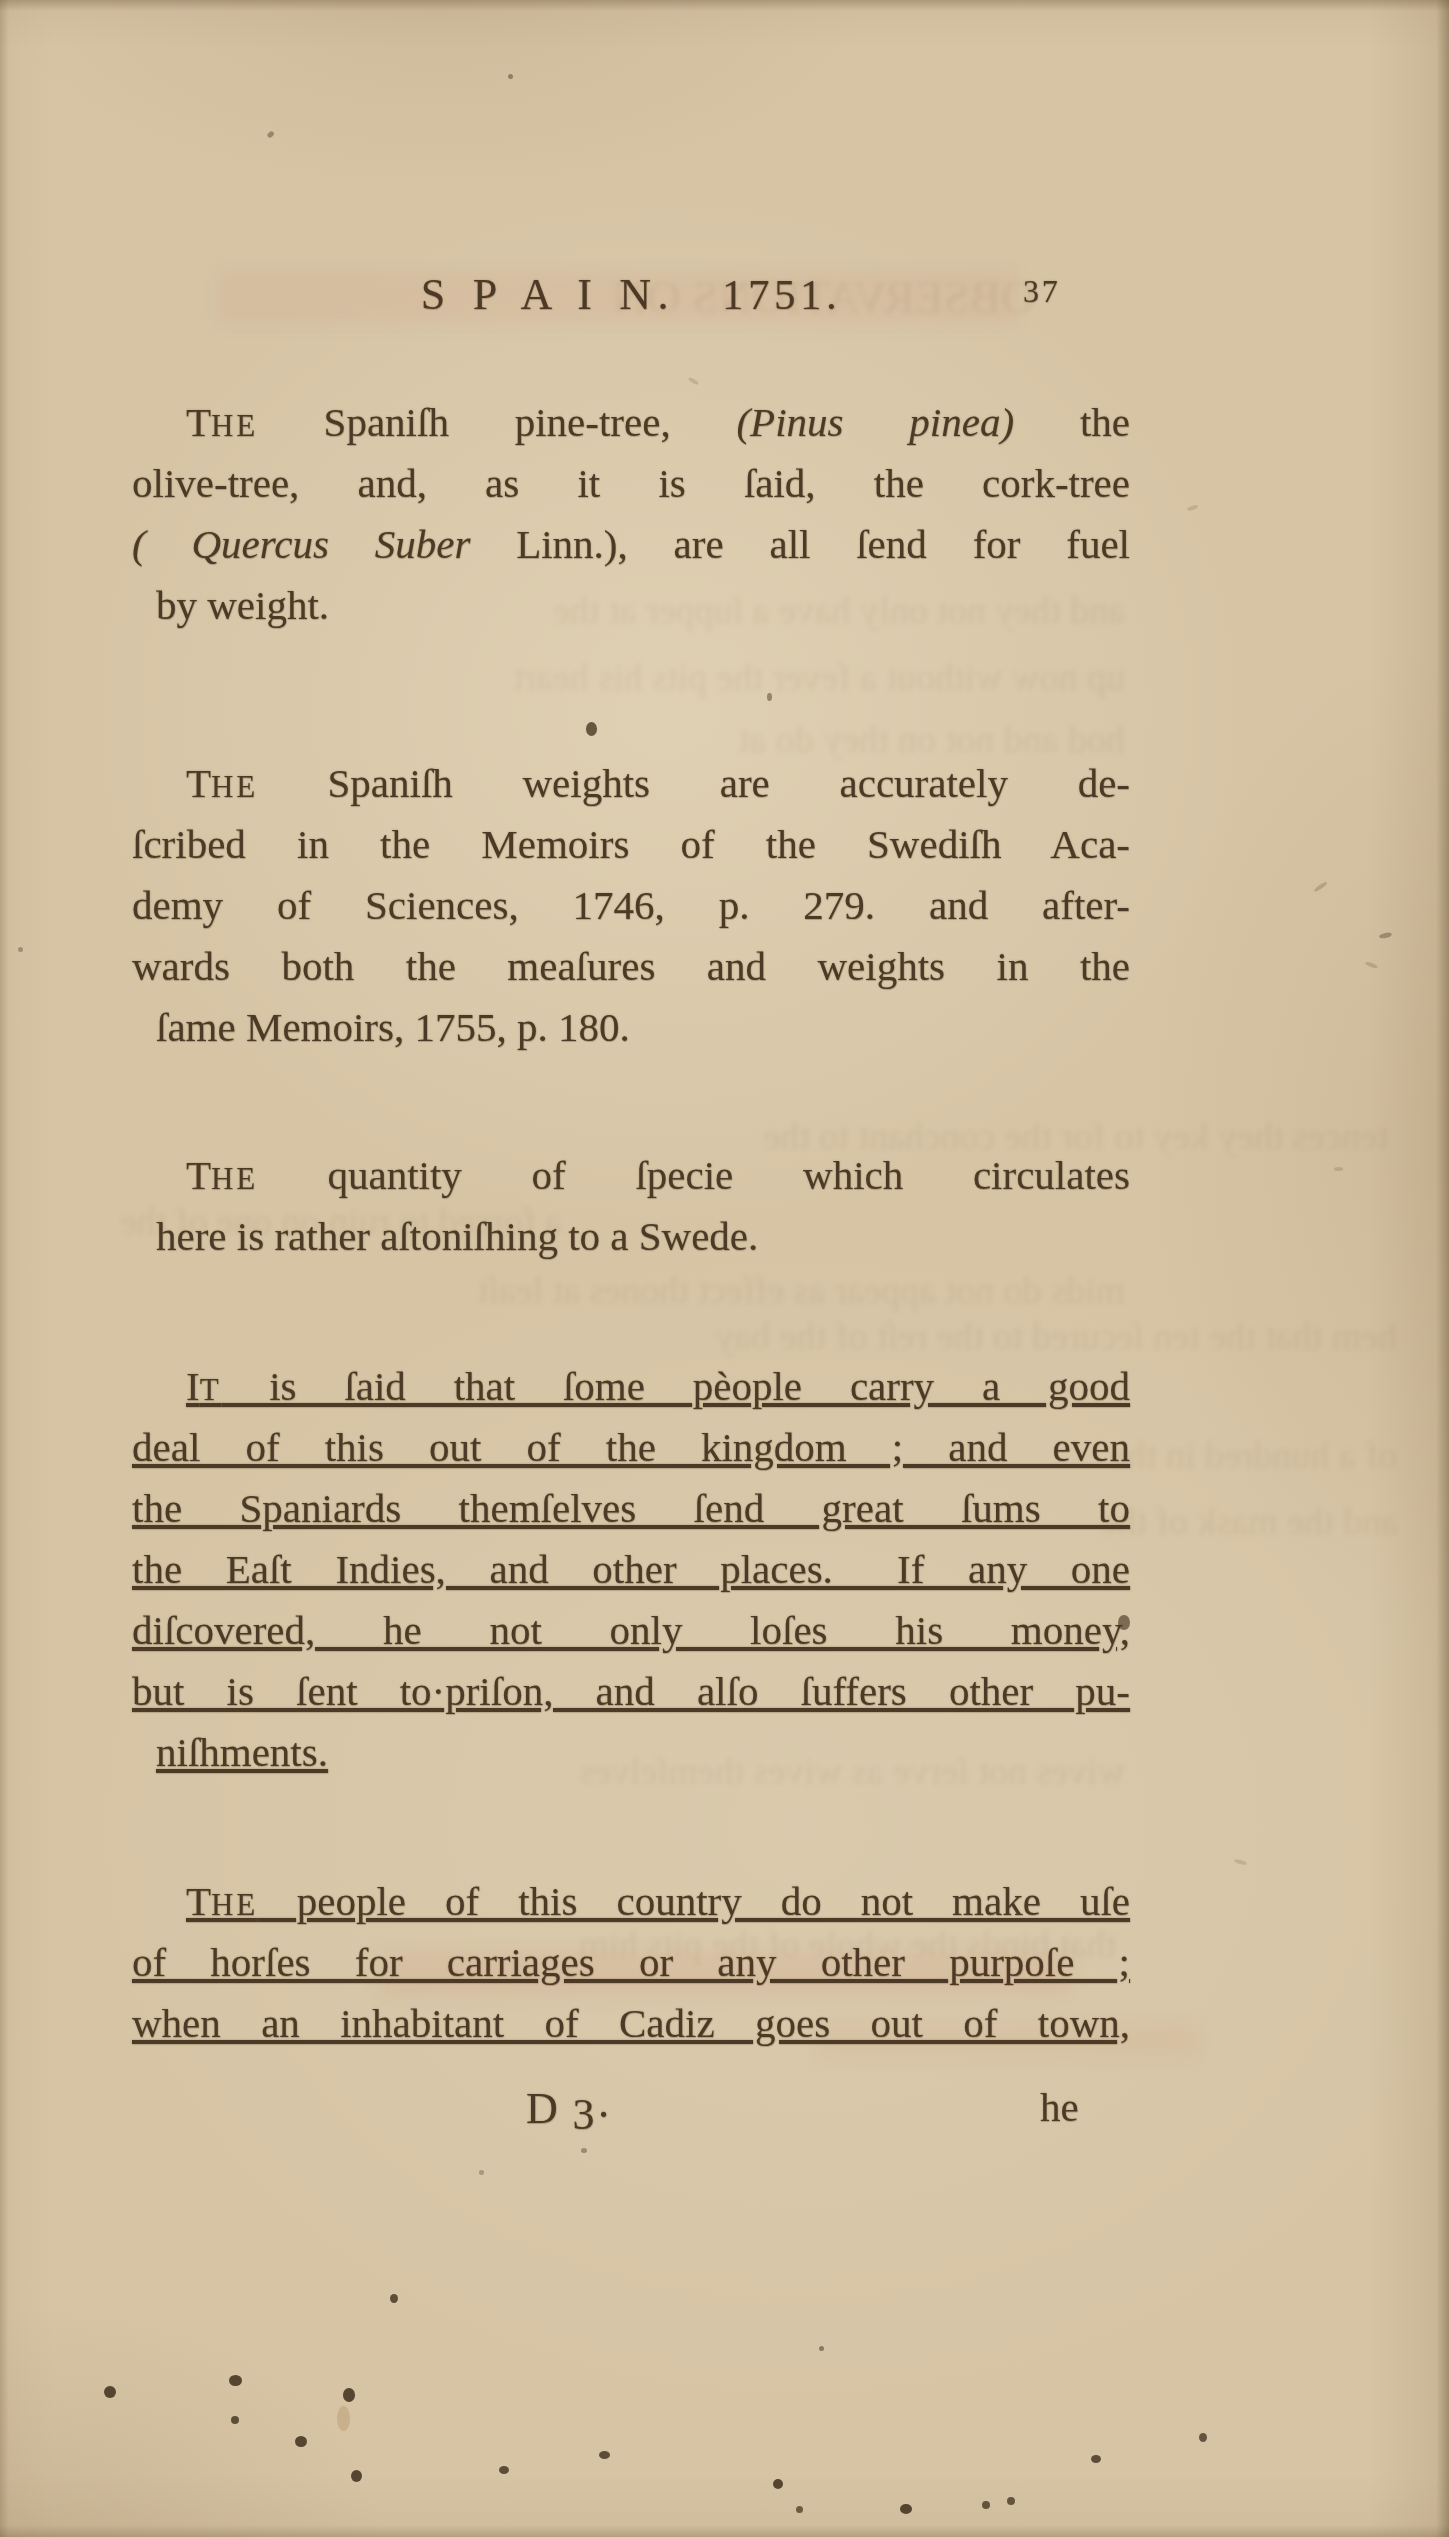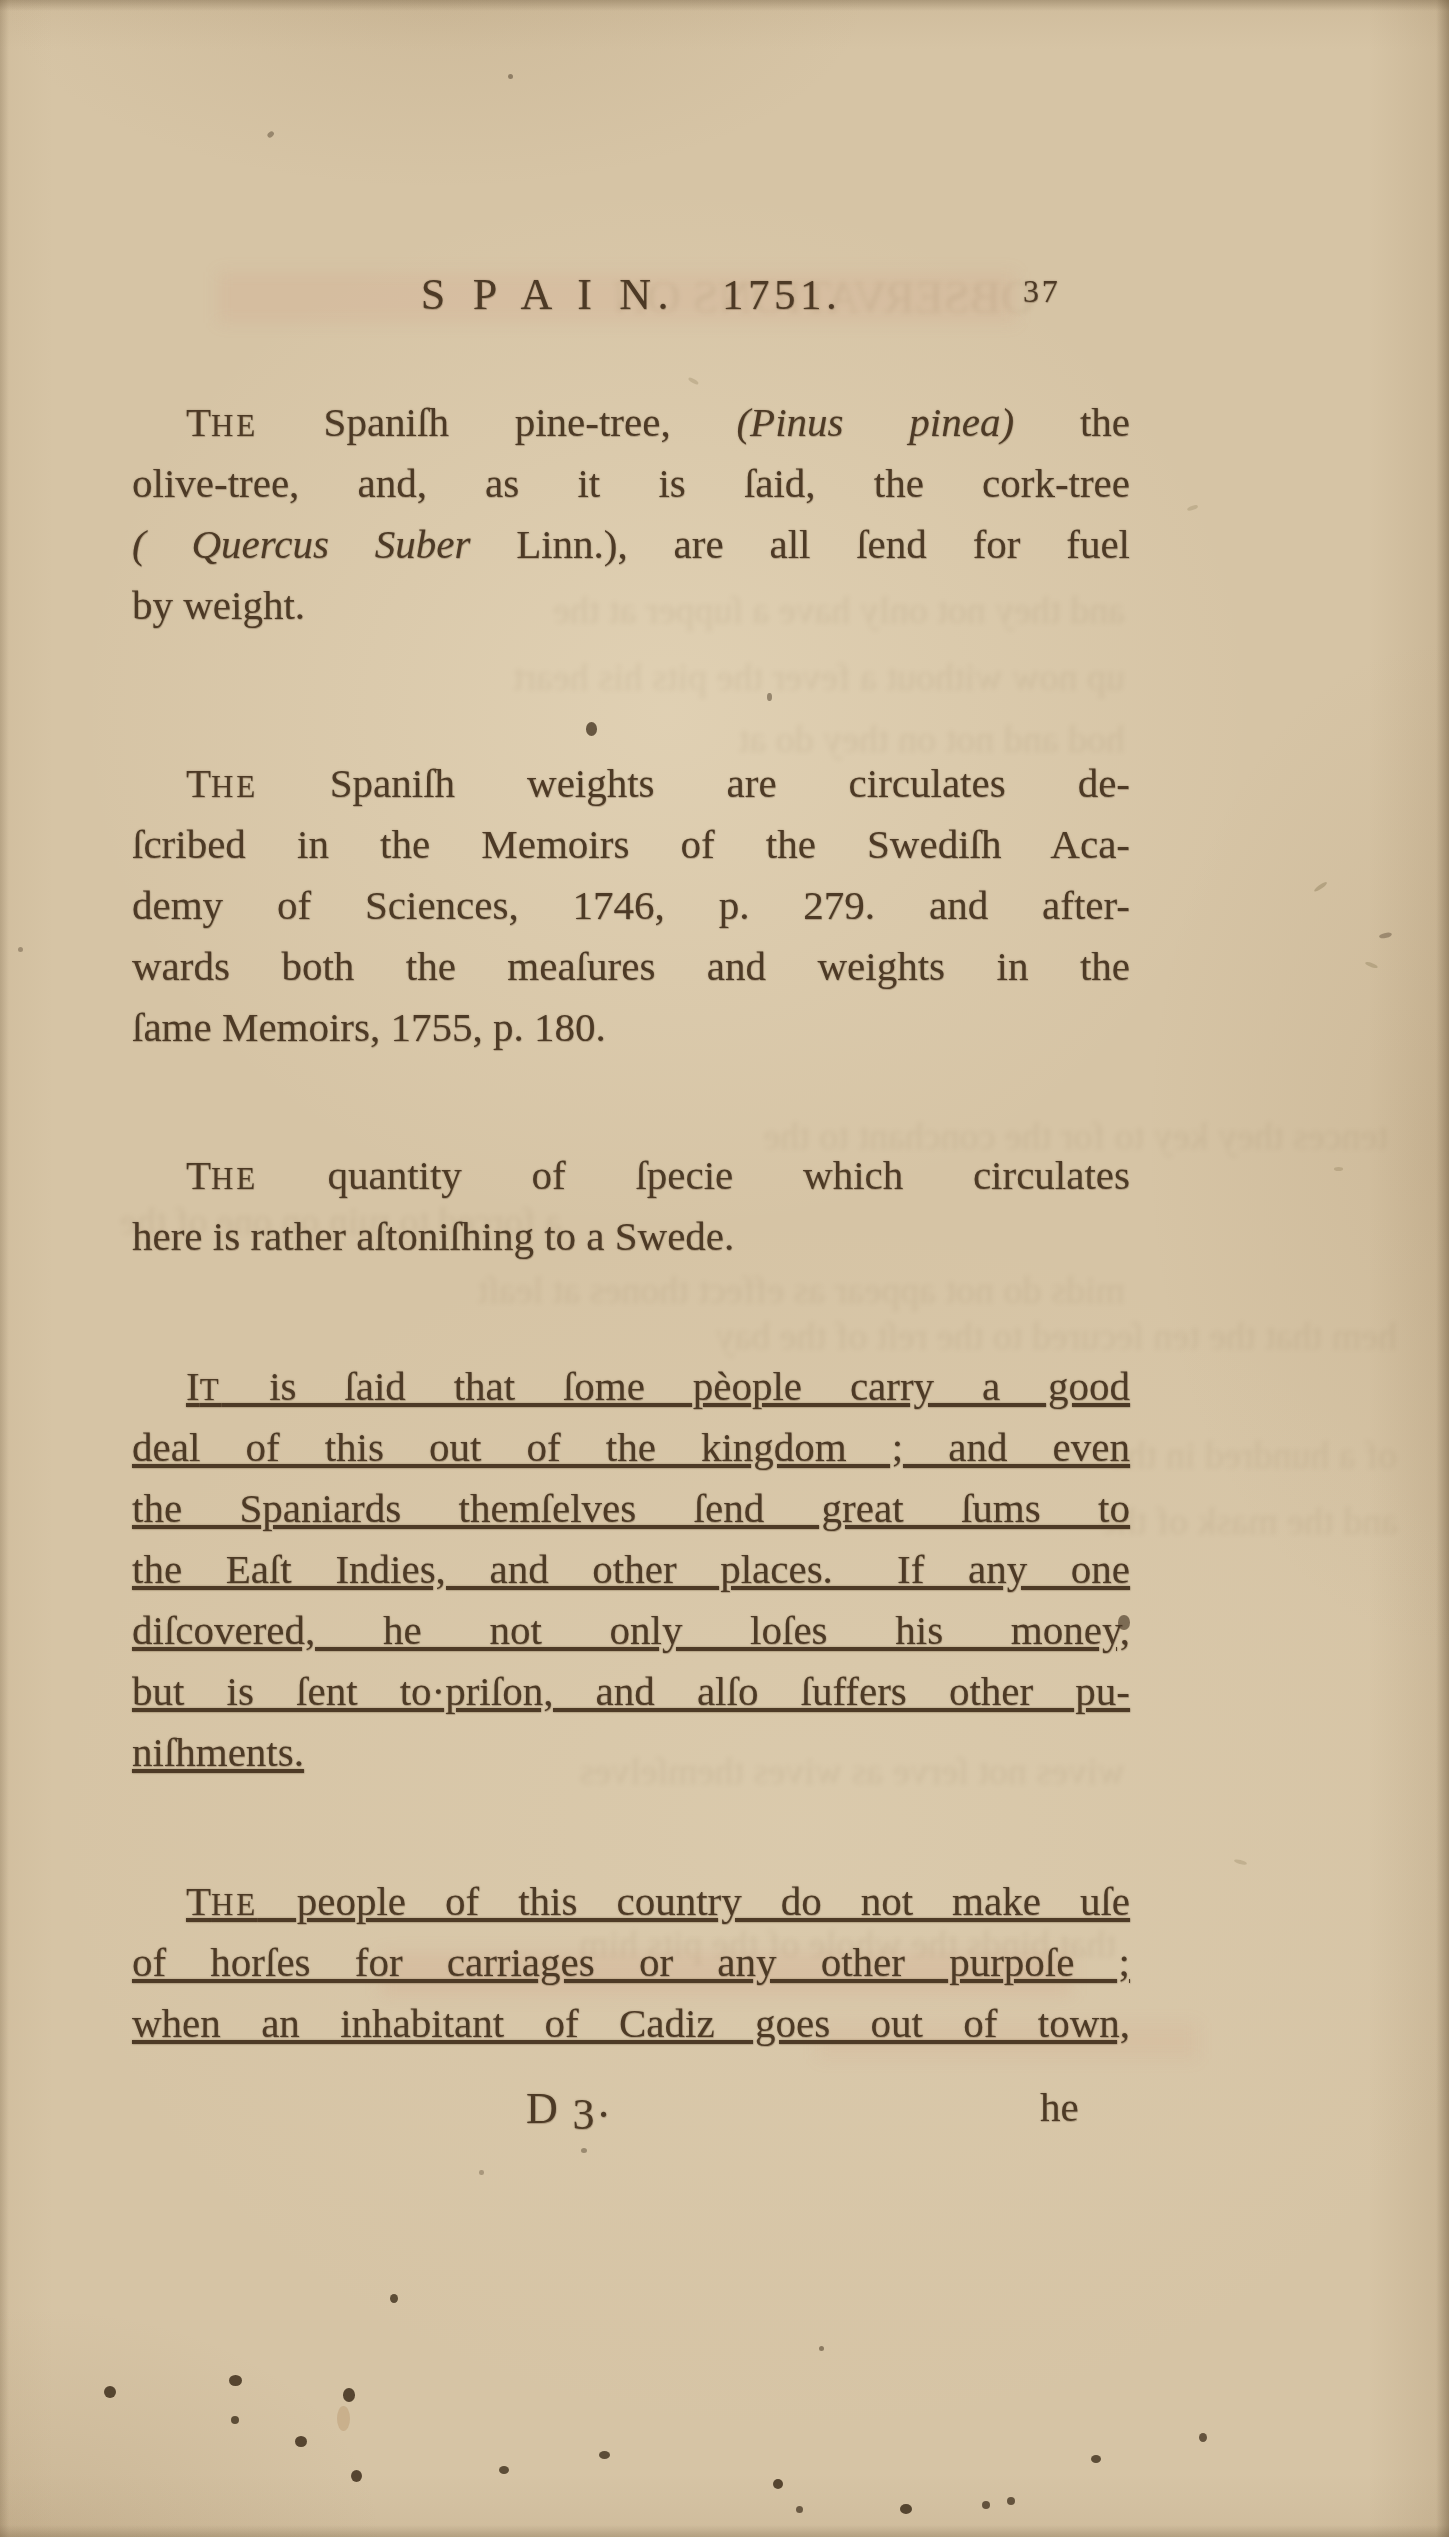--- a/index.html
+++ b/index.html
@@ -37,21 +37,21 @@
 
   .header-row { position:absolute; left:132px; top:269px; width:998px;
     text-align:center; font-size:44px; letter-spacing:6.4px; word-spacing:3.6px; white-space:nowrap; }
   .header-year { margin-left:47px; letter-spacing:4.5px; font-size:43px; }
   .page-number { position:absolute; left:1023px; top:273px; font-size:32px; letter-spacing:2.7px; }
 
   .text-block { position:absolute; left:132px; top:0; width:998px; }
   .para { position:absolute; left:0; width:100%; }
   .line { font-size:41px; line-height:46px; height:61px;
     text-align:justify; text-align-last:justify; white-space:normal; }
-  .line.last  { text-align-last:left; }
+  .line.last  { text-align-last:left;margin-left:24px; }
   .line.first { text-indent:54px; }
   .sc { font-size:31px; letter-spacing:2.7px; }
   .i  { font-style:italic; }
 
   .sig-row { position:absolute; left:132px; top:2083px; width:998px; height:64px; font-size:42px; }
   .sig-mark { position:absolute; left:394px; font-size:44px; letter-spacing:1.8px; }
   .sig-mark .low { position:relative; top:6.4px; }
   .catchword { position:absolute; left:908px; font-size:41px; }
 
   .ghost { position:absolute; white-space:nowrap; overflow:hidden;
@@ -89,21 +89,21 @@
   <div class="page-number ink">37</div>
 
   <div class="text-block ink" id="text-block">
       <div class="para" style="top: 399px;">
         <div class="line first"><span>T</span><span class="sc">HE</span><span> Spaniſh pine-tree, </span><span class="i">(Pinus pinea)</span><span> the</span></div>
         <div class="line"><span>olive-tree, and, as it is ſaid, the cork-tree</span></div>
         <div class="line"><span class="i">( Quercus Suber</span><span> Linn.), are all ſend for fuel</span></div>
         <div class="line last"><span>by weight.</span></div>
       </div>
       <div class="para" style="top: 760px;">
-        <div class="line first"><span>T</span><span class="sc">HE</span><span> Spaniſh weights are circulates de-</span></div>
+        <div class="line first"><span>T</span><span class="sc">HE</span><span> Spaniſh weights are accurately de-</span></div>
         <div class="line"><span>ſcribed in the Memoirs of the Swediſh Aca-</span></div>
         <div class="line"><span>demy of Sciences, 1746, p. 279. and after-</span></div>
         <div class="line"><span>wards both the meaſures and weights in the</span></div>
         <div class="line last"><span>ſame Memoirs, 1755, p. 180.</span></div>
       </div>
       <div class="para" style="top: 1152px;">
         <div class="line first"><span>T</span><span class="sc">HE</span><span> quantity of ſpecie which circulates</span></div>
         <div class="line last"><span>here is rather aſtoniſhing to a Swede.</span></div>
       </div>
       <div class="para" style="top: 1363px; text-decoration: underline;">

